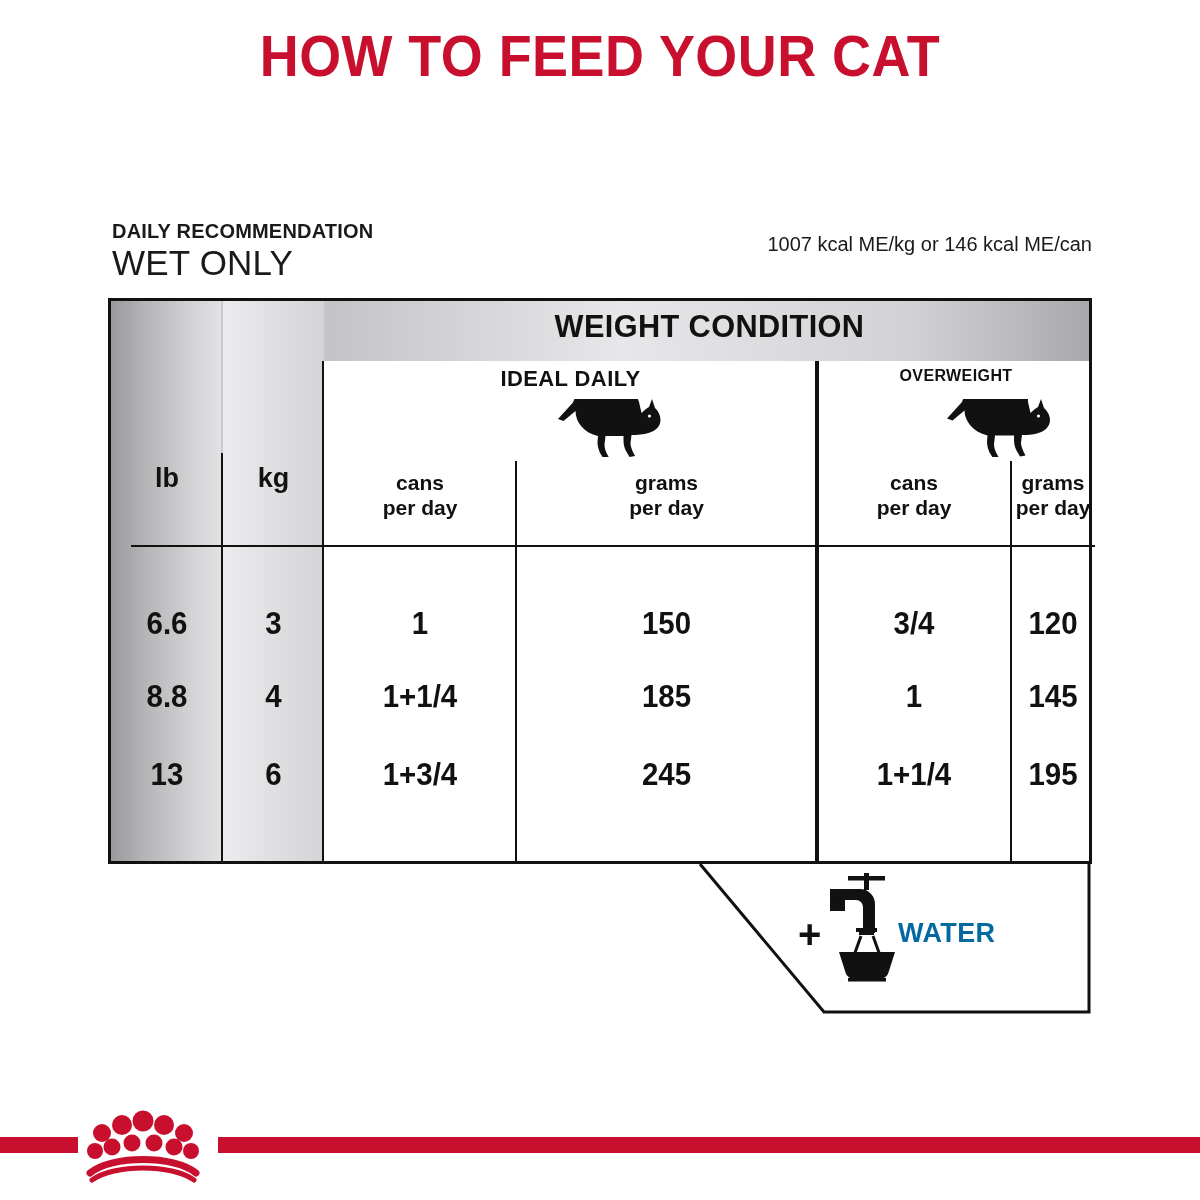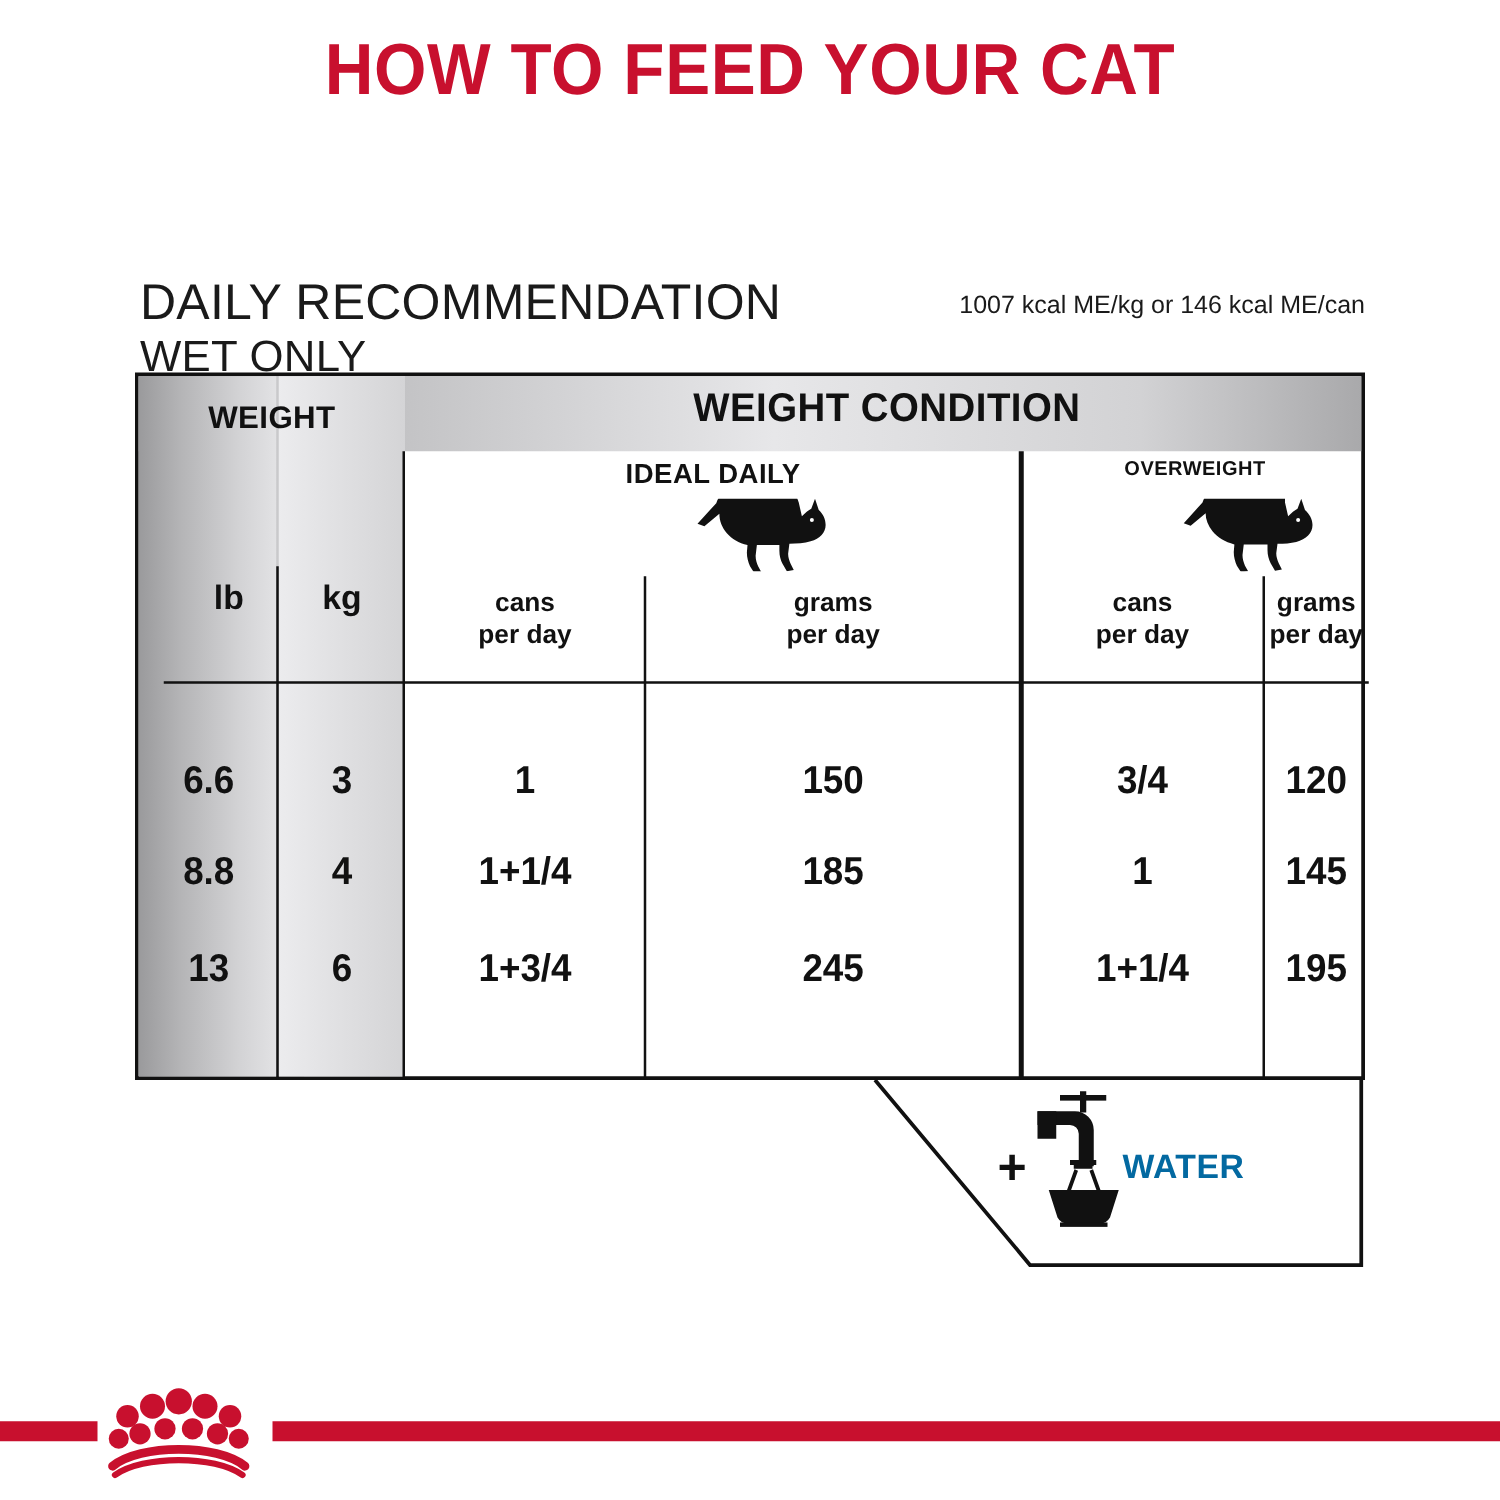--- a/index.html
+++ b/index.html
@@ -34,22 +34,22 @@
 
   
   .subhead {
     position: absolute;
     left: 112px;
     top: 220px;
     color: #1a1a1a;
     line-height: 1.14;
   }
   .subhead .l1 {
-    font-size: 40px;
-    font-weight: normal;
+    font-size: 20px;
+    font-weight: bold;
     letter-spacing: 0.2px;
   }
   .subhead .l2 {
     font-size: 35px;
     font-weight: normal;
     letter-spacing: 0.2px;
   }
 
   .calorie {
     position: absolute;
@@ -145,21 +145,21 @@
   }
   .h-over {
     left: 706px;
     top: 66px;
     width: 278px;
     font-size: 16px;
     font-weight: bold;
     letter-spacing: 0.4px;
   }
   .h-lb {
-    left: 16px;
+    left: 0px;
     top: 163px;
     width: 112px;
     font-size: 27px;
     font-weight: bold;
   }
   .h-kg {
     left: 112px;
     top: 163px;
     width: 101px;
     font-size: 27px;
@@ -278,21 +278,20 @@
   <div class="silver-kg"></div>
 
   <div class="band"></div>
   <div class="band-left-ext" style="background:linear-gradient(to right,#9a9a9c 0%,#b4b4b6 30%,#d2d2d4 62%,#ececee 58%,#e2e2e4 100%);"></div>
   <div class="silver-lb"></div>
   <div class="silver-kg"></div>
 
   <div class="cell-text h-weight-condition">WEIGHT CONDITION</div>
 
   <div class="cell-text h-weight-of-cat">
-    <div>WEIGHT</div>
   </div>
 
   <div class="cell-text h-ideal">IDEAL DAILY</div>
   <div class="cell-text h-over">OVERWEIGHT</div>
 
   <div class="cat-ideal">
     <svg width="110" height="58" viewBox="0 0 220 116" xmlns="http://www.w3.org/2000/svg">
       <path fill="#111" d="M176 6 l5 22 c6 -6 11 -10 15 -12 l6 -16 6 18 c7 6 11 15 11 24 0 12 -9 22 -24 26
         -10 3 -22 4 -34 4 l-2 16 c0 6 2 11 4 16 l5 10 -11 2 -7 -12 c-3 -6 -5 -13 -5 -21 l0 -9
         -36 0 -2 17 c0 7 2 12 4 17 l5 9 -11 2 -7 -11 c-3 -7 -5 -14 -5 -22 l1 -12

